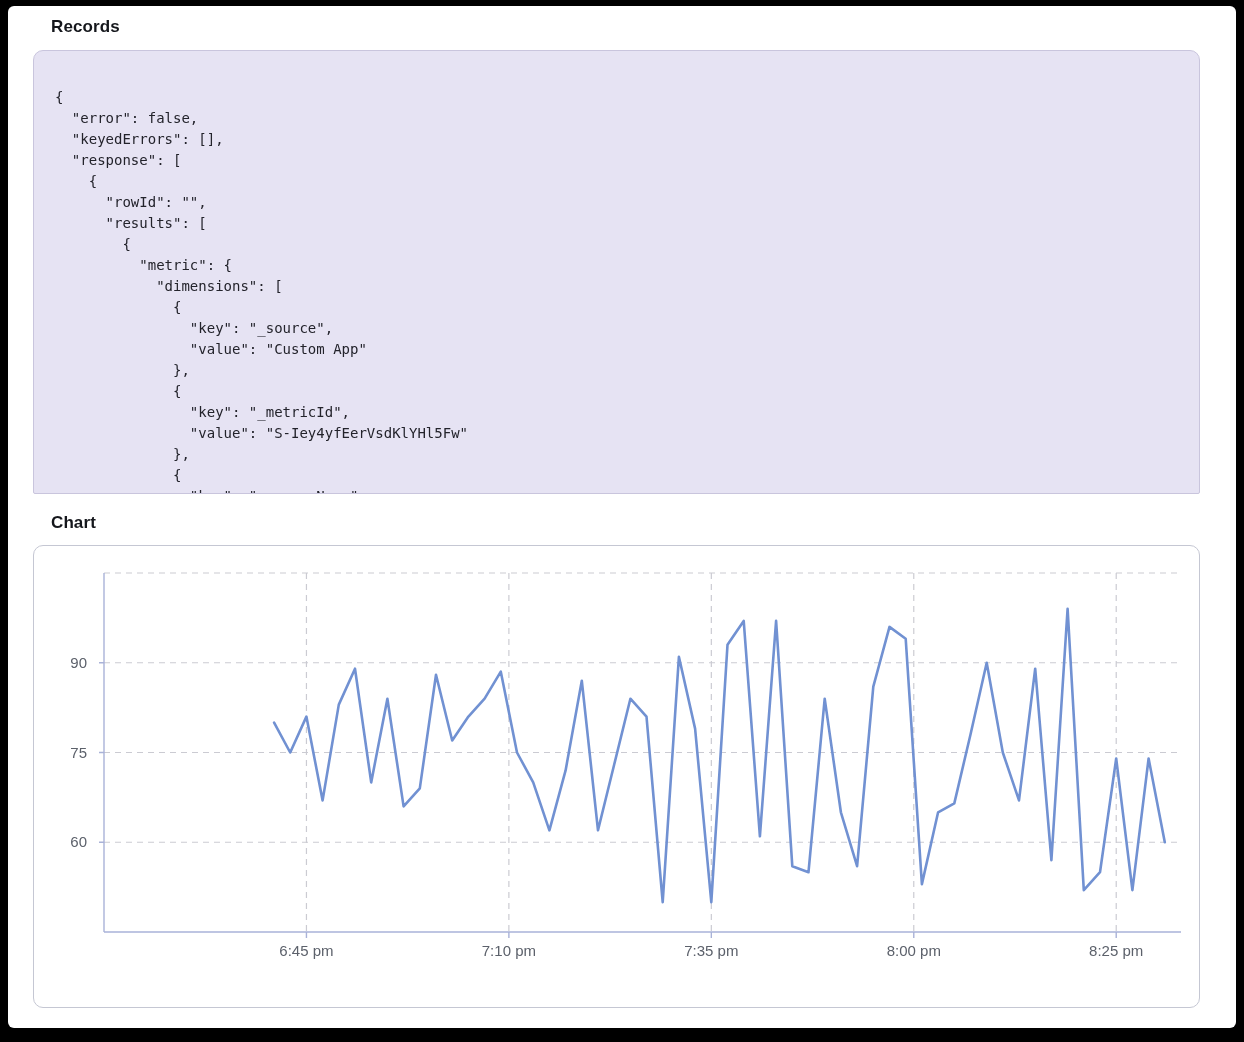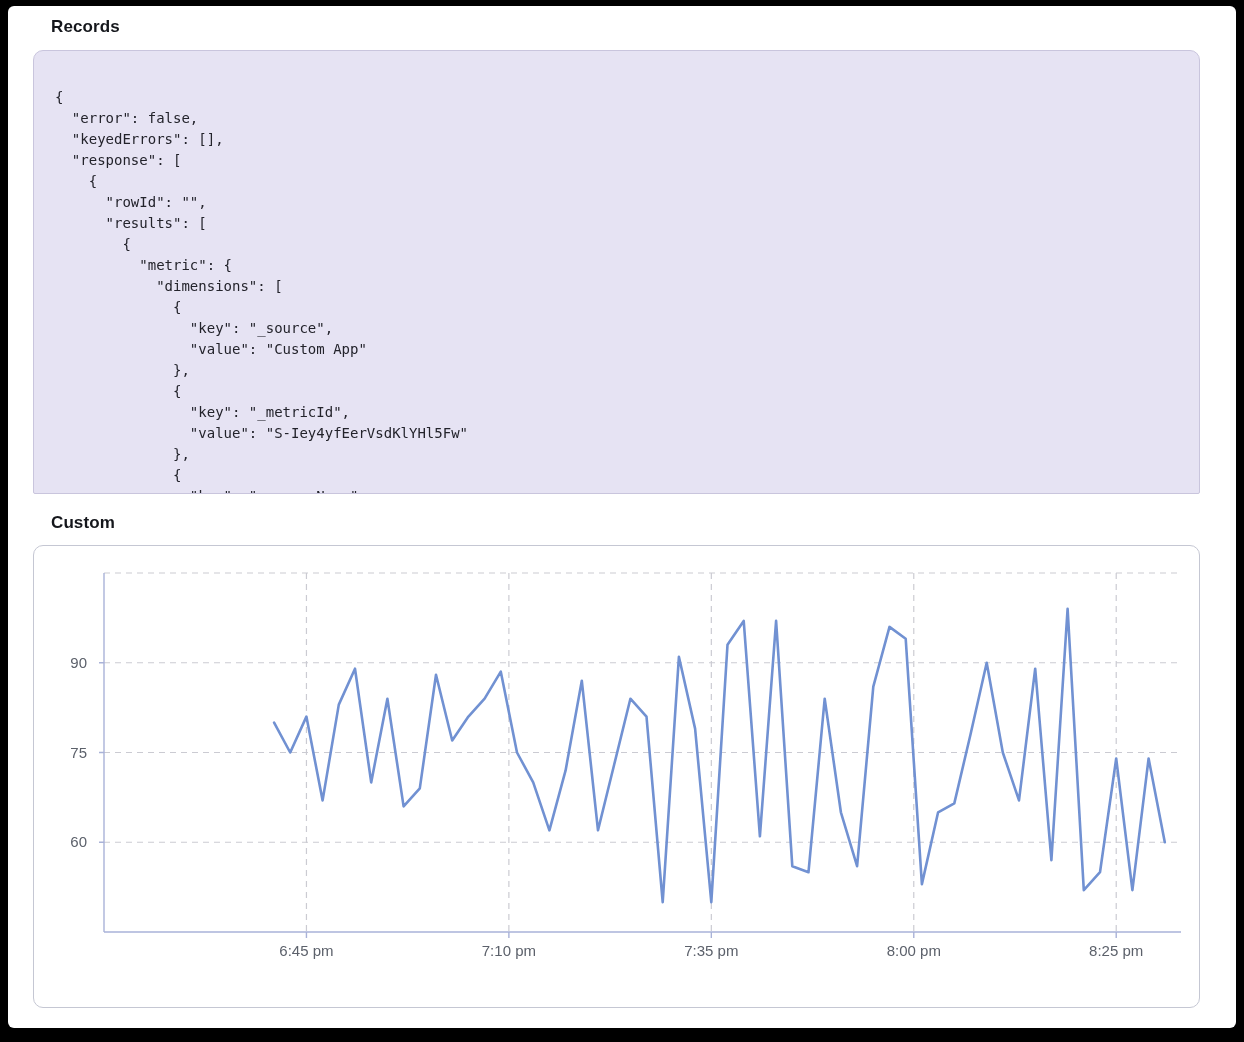--- a/index.html
+++ b/index.html
@@ -78,21 +78,21 @@
               {
                 "key": "_metricId",
                 "value": "S-Iey4yfEerVsdKlYHl5Fw"
               },
               {
                 "key": "_sourceName",</pre>
     </div>
   </section>
 
   <section>
-    <h2 class="sec-title" id="chart-title">Custom</h2>
+    <h2 class="sec-title" id="chart-title">Chart</h2>
     <div class="chart-card">
       <svg id="chart-svg" width="1165" height="461" viewBox="0 0 1165 461">
           <g stroke="#cbcbd2" stroke-width="1.2" stroke-dasharray="6 5">
             <line x1="70" x2="1147" y1="296.25" y2="296.25"></line>
             <line x1="70" x2="1147" y1="206.5" y2="206.5"></line>
             <line x1="70" x2="1147" y1="116.75" y2="116.75"></line>
             <line x1="70" x2="1147" y1="27" y2="27"></line>
             <line x1="272.4436090225564" x2="272.4436090225564" y1="27" y2="386"></line>
             <line x1="474.8872180451128" x2="474.8872180451128" y1="27" y2="386"></line>
             <line x1="677.3308270676692" x2="677.3308270676692" y1="27" y2="386"></line>

